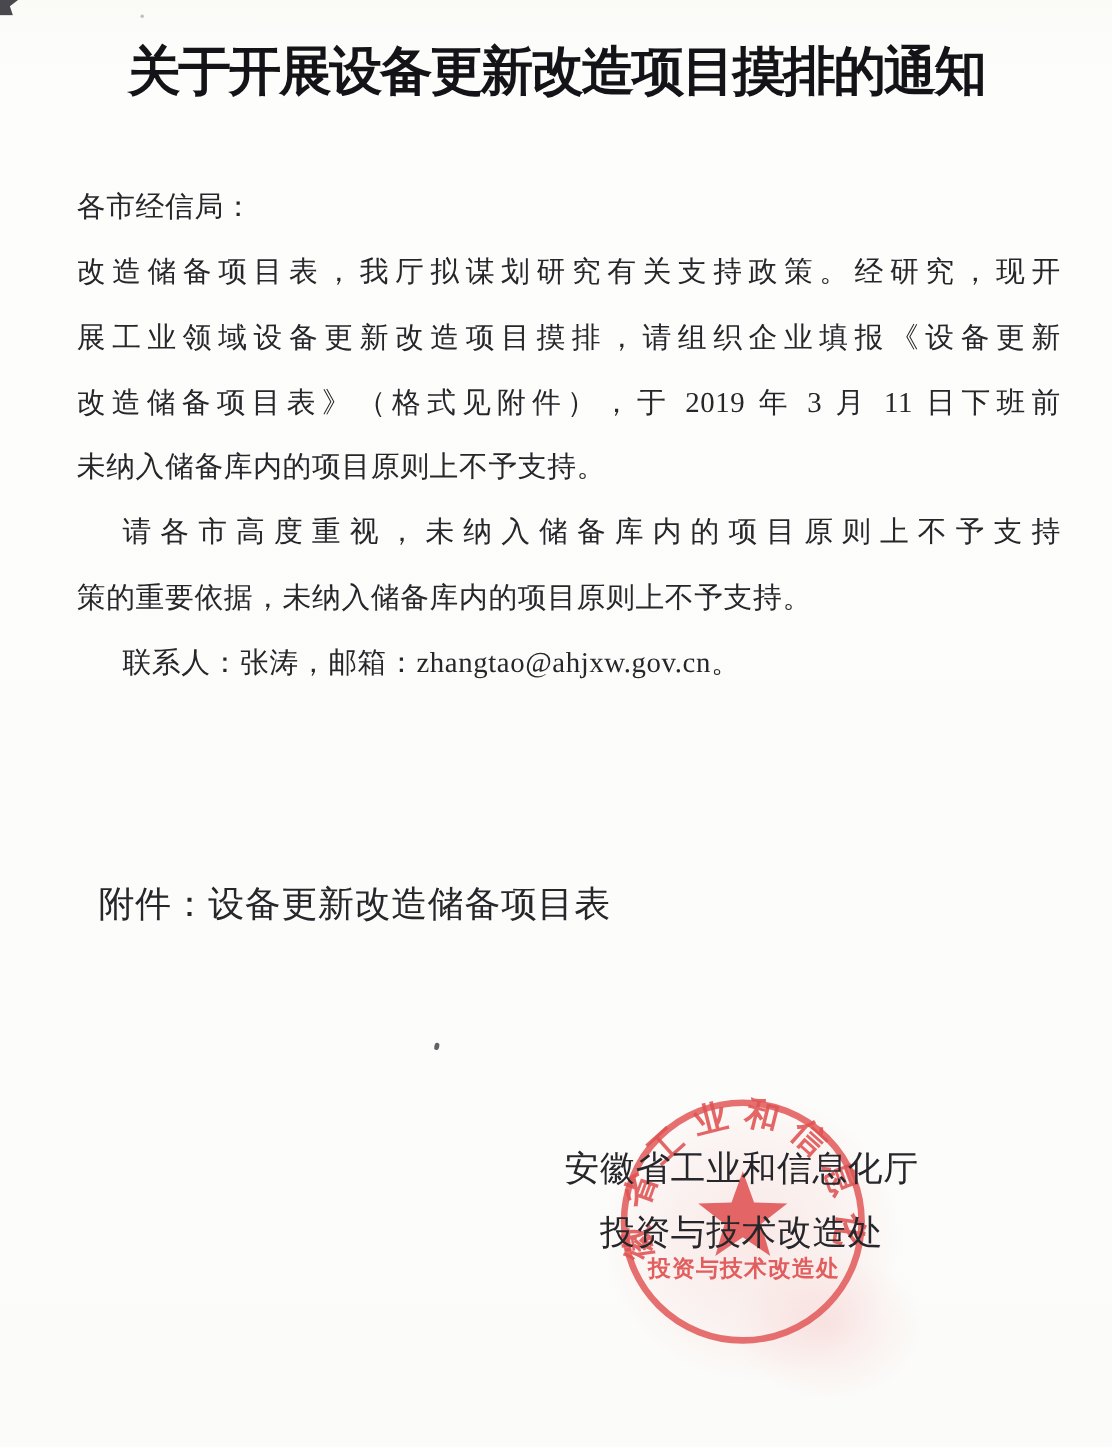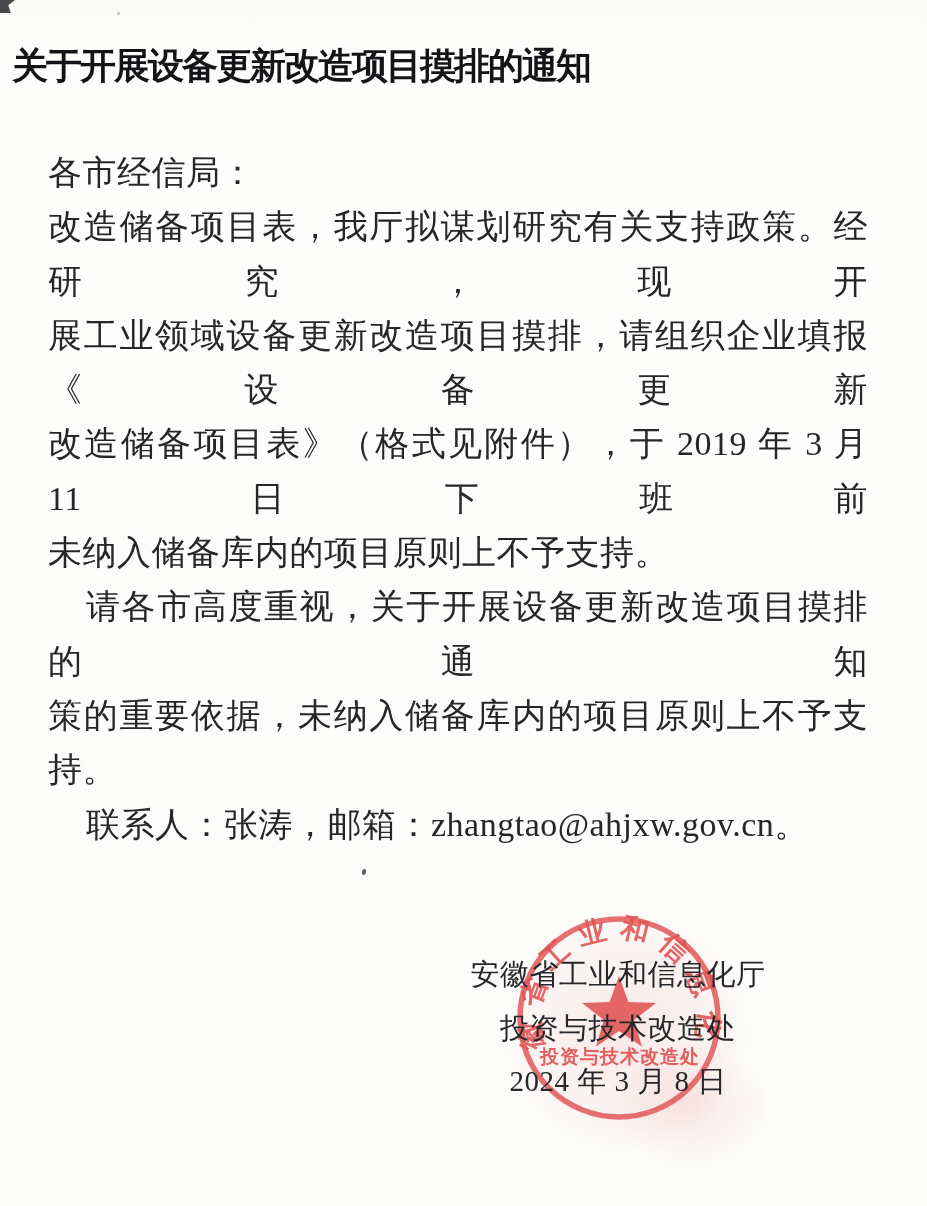--- a/index.html
+++ b/index.html
@@ -19,27 +19,28 @@
   }
   .corner-mark{
     position:absolute;top:0;left:0;width:15px;height:13px;
     background:#35353a;opacity:.9;
     clip-path:polygon(0 0,100% 0,55% 40%,72% 100%,0 100%);
   }
   .speck{position:absolute;background:#45454c;}
   .speck.s1{top:12px;left:117px;width:3px;height:3px;background:#9a9aa0;border-radius:50%;opacity:.6;}
   .speck.s2{top:869px;left:362px;width:4px;height:6px;border-radius:40%;transform:rotate(14deg);opacity:.85;}
   .title{
-    position:absolute;top:30px;left:0;right:0;margin:12px;
-    font-size:36px;font-weight:bold;letter-spacing:-2px;
+    position:absolute;top:30px;left:0;right:0;margin:0;
+    text-align:center;
+    font-size:44px;font-weight:bold;letter-spacing:-2px;
     color:#141418;
   }
   .body{
-    position:absolute;top:146px;left:48px;width:820px;
-    font-size:34px;line-height:54.3px;letter-spacing:.5px;
+    position:absolute;top:146px;left:64px;width:820px;
+    font-size:24px;line-height:54.3px;letter-spacing:.5px;
   }
   .line{text-align:justify;text-align-last:justify;}
   .line.short{text-align-last:left;}
   .line.indent{text-indent:38px;}
   .attachment{
     position:absolute;top:733px;left:82px;
     font-size:30px;letter-spacing:.5px;
   }
   .seal-haze{
     position:absolute;top:872px;left:462px;width:330px;height:320px;
@@ -81,38 +82,38 @@
 
   <h1 class="title">关于开展设备更新改造项目摸排的通知</h1>
 
   <div class="body">
 
   <div class="line short">各市经信局：</div>
       <div class="line">改造储备项目表，我厅拟谋划研究有关支持政策。经研究，现开</div>
       <div class="line">展工业领域设备更新改造项目摸排，请组织企业填报《设备更新</div>
       <div class="line">改造储备项目表》（格式见附件），于 2019 年 3 月 11 日下班前</div>
       <div class="line short">未纳入储备库内的项目原则上不予支持。</div>
-      <div class="line indent">请各市高度重视，关于开展设备更新改造项目摸排的通知</div>
+      <div class="line indent">请各市高度重视，未纳入储备库内的项目原则上不予支持</div>
       <div class="line short">策的重要依据，未纳入储备库内的项目原则上不予支持。</div>
       <div class="line indent short">联系人：张涛，邮箱：zhangtao@ahjxw.gov.cn。</div>
     </div>
 
+  <div class="attachment">附件：设备更新改造储备项目表</div>
 
   <div class="seal-haze"></div>
   <div class="seal-haze2"></div>
 
   <svg class="seal" width="240" height="240" viewBox="0 0 240 240" aria-hidden="true">
     <circle class="seal-border" cx="119" cy="120" r="99"></circle>
     <polygon class="seal-star" points="119,78 128.4,104.1 156.1,105 134.2,121.9 141.9,148.6 119,133 96.1,148.6 103.8,121.9 81.9,105 109.6,104.1"></polygon>
     <path id="sealArc" d="M 46.5 153.8 A 80 80 0 1 1 191.5 153.8" fill="none"></path>
     <text class="seal-arc-text" text-anchor="middle">
       <textPath href="#sealArc" startOffset="50%">安徽省工业和信息化厅</textPath>
     </text>
     <text class="seal-bottom-text" x="120" y="165">投资与技术改造处</text>
   </svg>
 
   <div class="signature">
     <div>安徽省工业和信息化厅</div>
     <div>投资与技术改造处</div>
-    <div>2024 年 3 月 8 日</div>
   </div>
 
 </div>
 
 </body></html>

